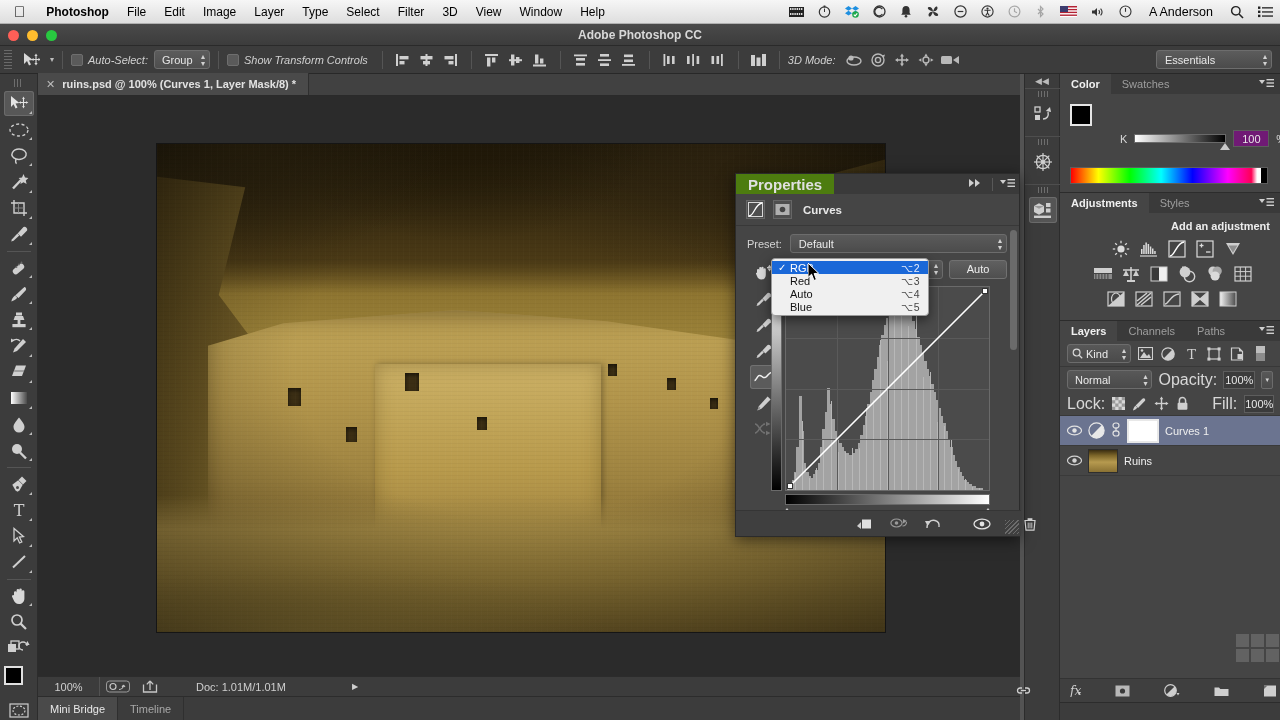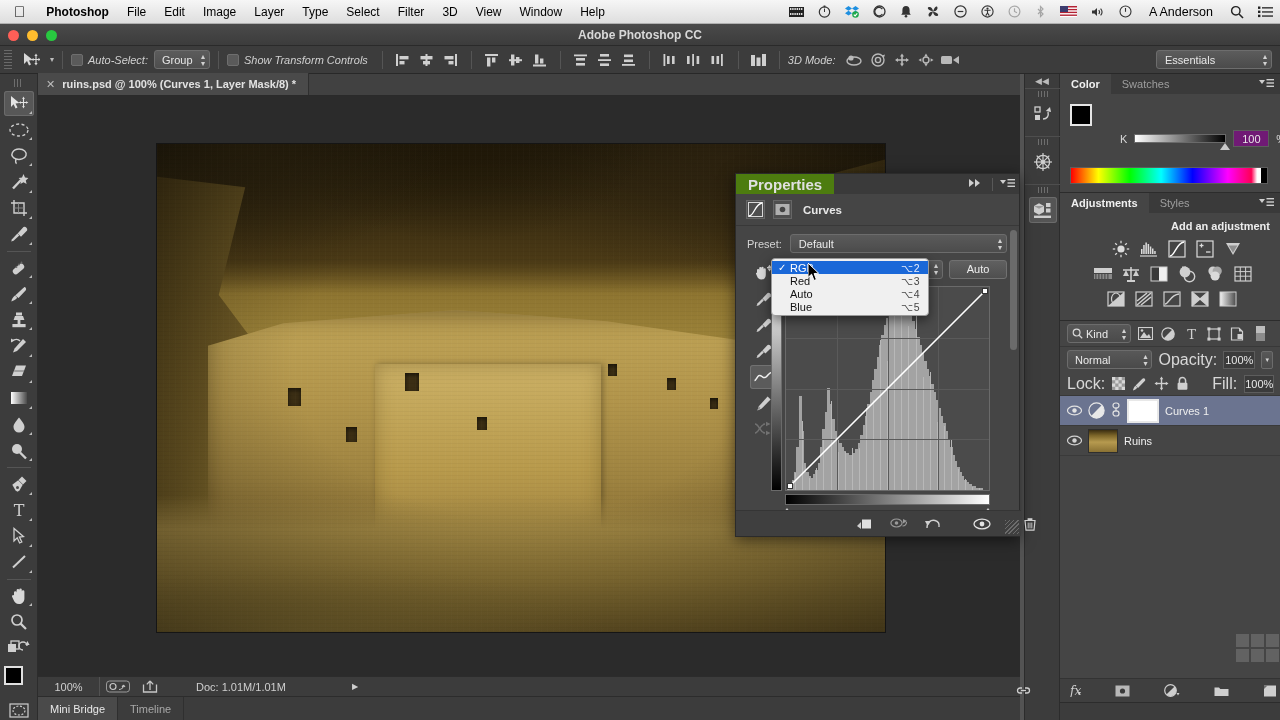--- a/index.html
+++ b/index.html
@@ -1143,20 +1143,35 @@
                   </defs>
                   <rect x="1" y="2" width="16" height="14" fill="url(#gm)" stroke="#cfcfcf" stroke-width="1"></rect>
                 </svg>
               </span>
           </div>
         </div>
       </div>
     </div>
 
     <div class="pnl" style="height:382px;position:relative;">
+      <div class="pnl-tabs">
+        <span class="tb act">Layers</span>
+        <span class="tb">Channels</span>
+        <span class="tb">Paths</span>
+        <span class="pnl-menu">
+          <svg width="15" height="11">
+              <polygon points="0,2 6,2 3,6" fill="#cfcfcf"></polygon>
+              <g fill="#cfcfcf">
+                <rect x="7.5" y="1" width="7.5" height="1.4"></rect>
+                <rect x="7.5" y="4.3" width="7.5" height="1.4"></rect>
+                <rect x="7.5" y="7.6" width="7.5" height="1.4"></rect>
+              </g>
+            </svg>
+        </span>
+      </div>
 
       <div class="lp-filter">
         <span class="kind-sel">
           <span style="display:flex;align-items:center;gap:3px">
             <svg width="11" height="11">
                 <circle cx="4.6" cy="4.6" r="3.4" fill="none" stroke="#d8d8d8" stroke-width="1.2"></circle>
                 <line x1="7.2" y1="7.2" x2="10.2" y2="10.2" stroke="#d8d8d8" stroke-width="1.3"></line>
               </svg>
             <span>Kind</span>
           </span>

